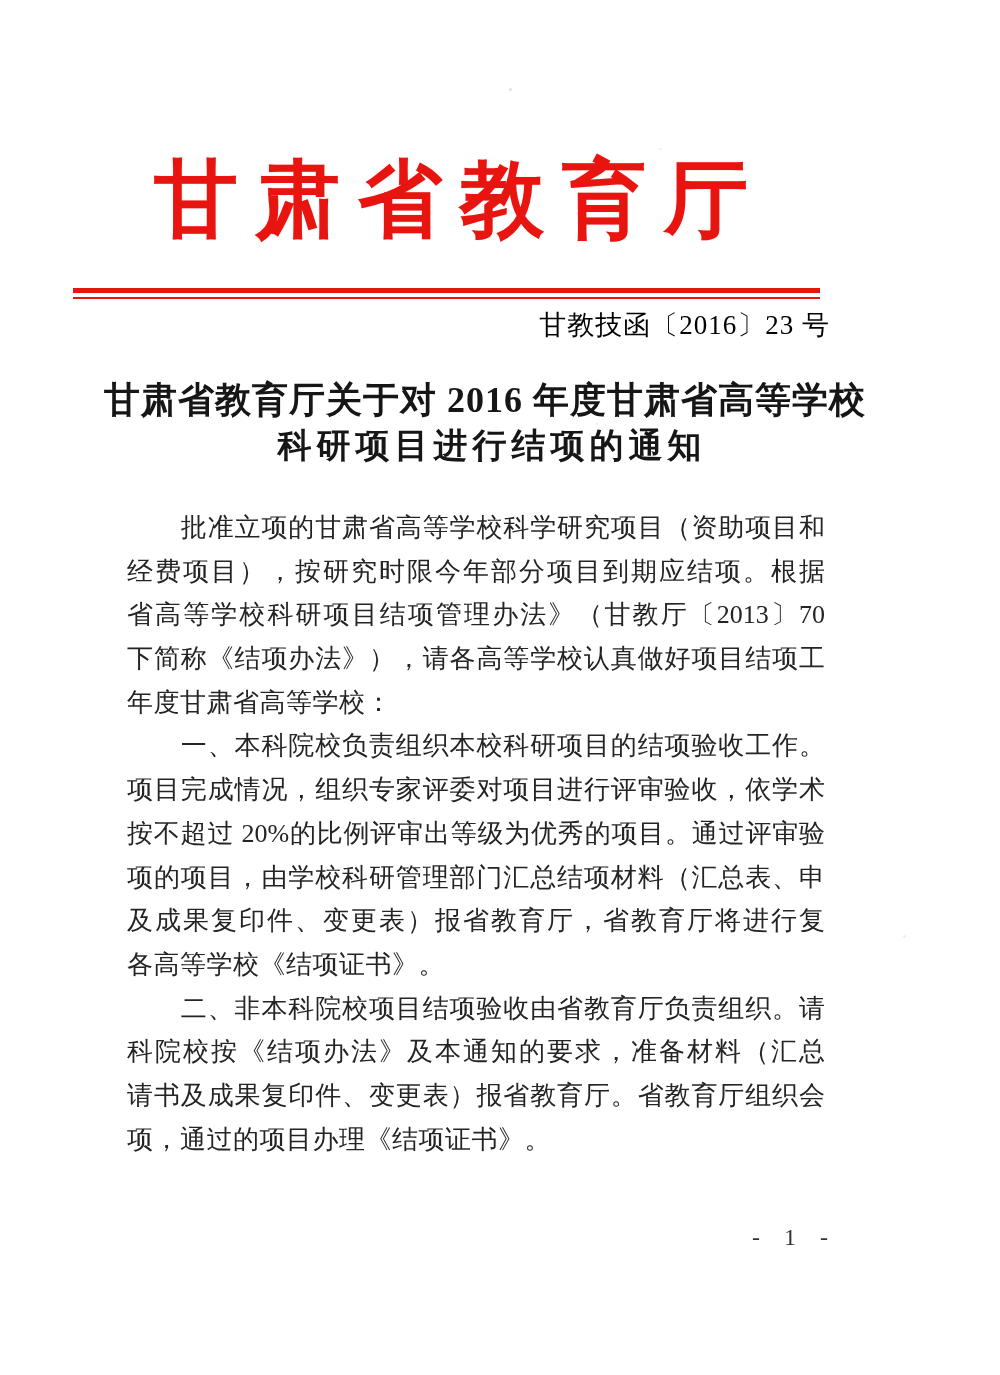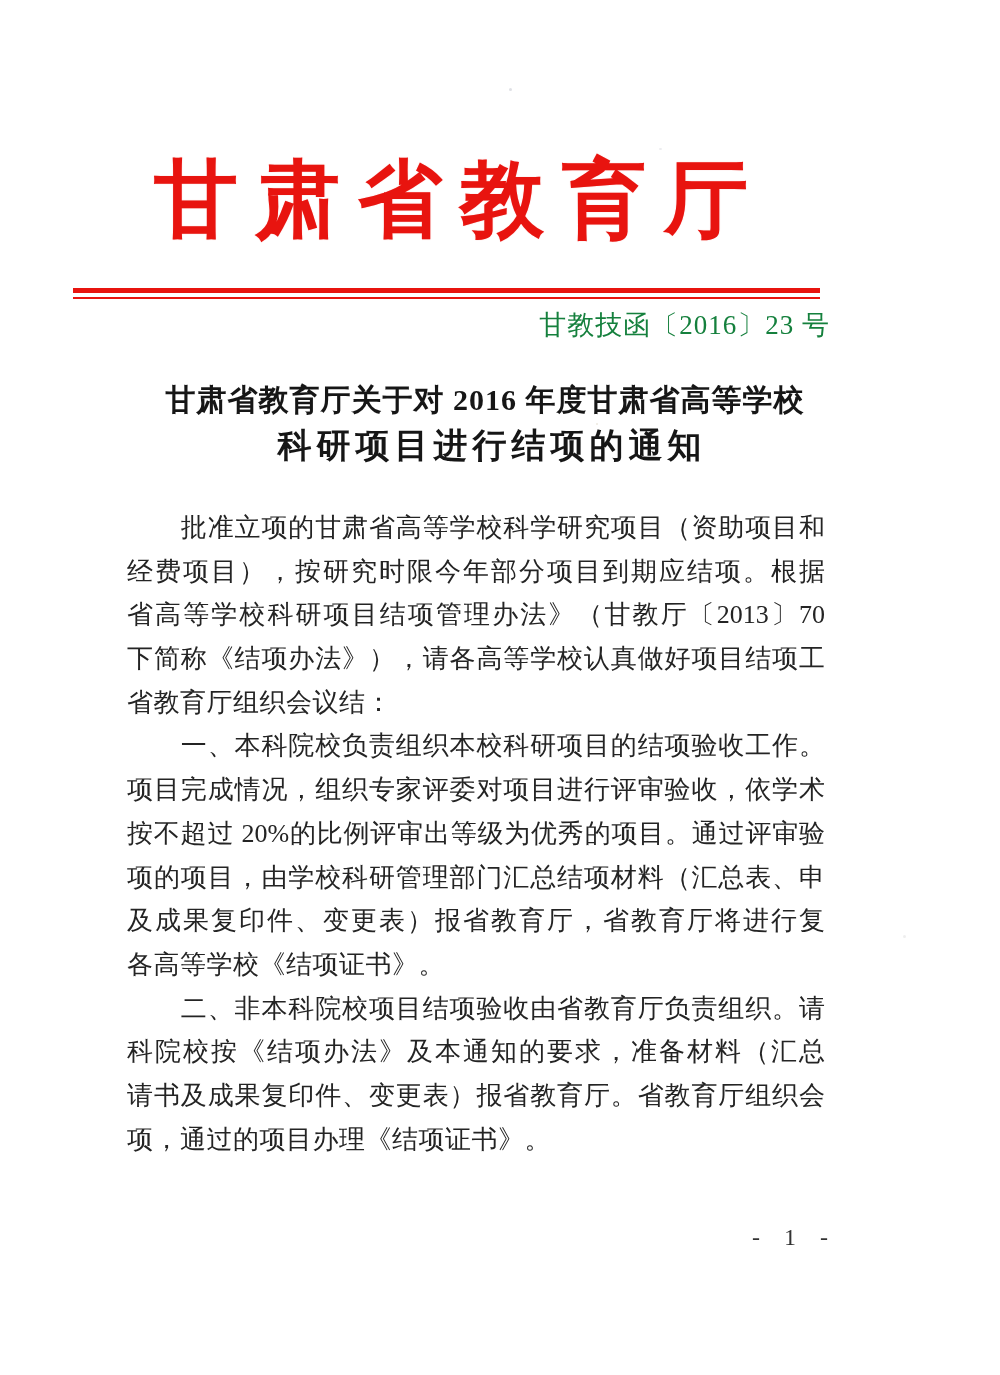--- a/index.html
+++ b/index.html
@@ -29,34 +29,34 @@
   
   .rule{position:absolute;left:73px;width:747px;background:var(--accent_red,#e8140f);}
   .rule.thick{top:288px;height:5px;}
   .rule.thin{top:297px;height:2px;}
   
   .doc-number{
     position:absolute;
     top:307px;right:170px;
     font-size:27px;
     letter-spacing:1px;
-    color:#15803d;
+    color:#000000;
     white-space:nowrap;
   }
   
   .doc-title{
     position:absolute;
     top:377px;left:0;
     width:970px;
     text-align:center;
     font-weight:bold;
     color:#161616;
     line-height:46px;
   }
-  .doc-title .t1{font-size:30px;letter-spacing:1px;white-space:nowrap;}
+  .doc-title .t1{font-size:36px;letter-spacing:1px;white-space:nowrap;}
   .doc-title .t2{font-size:34px;letter-spacing:5px;white-space:nowrap;padding-left:14px;}
   
   .body-text{
     position:absolute;
     left:127px;top:506px;
     width:698px;
     font-size:26px;
     color:#242424;
   }
   .body-line{
@@ -105,21 +105,21 @@
   <div class="doc-title">
     <div class="t1">甘肃省教育厅关于对 2016 年度甘肃省高等学校</div>
     <div class="t2">科研项目进行结项的通知</div>
   </div>
 
   <div class="body-text">
       <div class="body-line full">　　批准立项的甘肃省高等学校科学研究项目（资助项目和自筹</div>
       <div class="body-line full">经费项目），按研究时限今年部分项目到期应结项。根据《甘肃</div>
       <div class="body-line full">省高等学校科研项目结项管理办法》（甘教厅〔2013〕70 号，以</div>
       <div class="body-line full">下简称《结项办法》），请各高等学校认真做好项目结项工作，现</div>
-      <div class="body-line">省教育厅组织会议结：</div>
+      <div class="body-line">年度甘肃省高等学校：</div>
       <div class="body-line full">　　一、本科院校负责组织本校科研项目的结项验收工作。根据</div>
       <div class="body-line full">项目完成情况，组织专家评委对项目进行评审验收，依学术水平</div>
       <div class="body-line full">按不超过 20%的比例评审出等级为优秀的项目。通过评审验收结</div>
       <div class="body-line full">项的项目，由学校科研管理部门汇总结项材料（汇总表、申请书</div>
       <div class="body-line full">及成果复印件、变更表）报省教育厅，省教育厅将进行复审，通</div>
       <div class="body-line">各高等学校《结项证书》。</div>
       <div class="body-line full">　　二、非本科院校项目结项验收由省教育厅负责组织。请非本</div>
       <div class="body-line full">科院校按《结项办法》及本通知的要求，准备材料（汇总表、申</div>
       <div class="body-line full">请书及成果复印件、变更表）报省教育厅。省教育厅组织会议结</div>
       <div class="body-line">项，通过的项目办理《结项证书》。</div>

